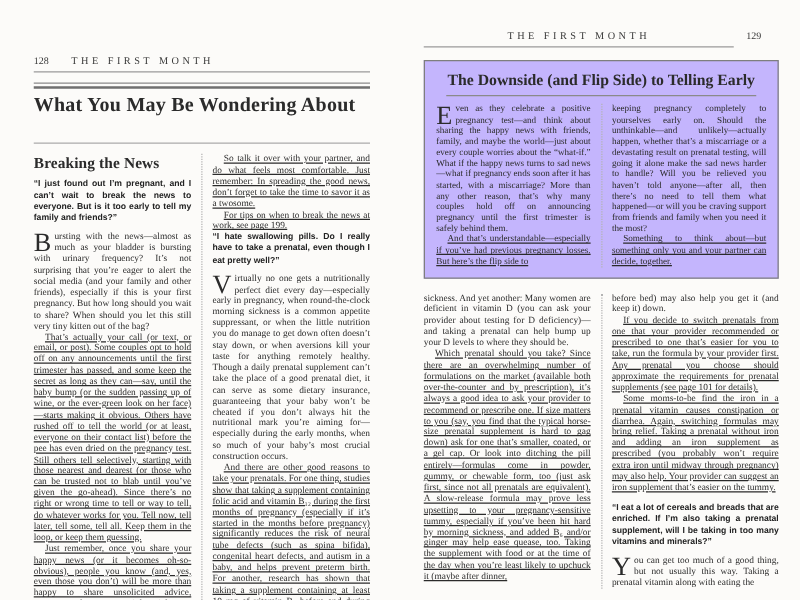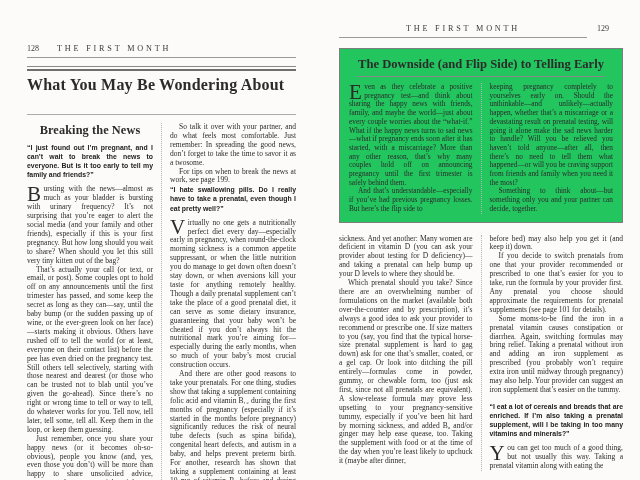--- a/index.html
+++ b/index.html
@@ -28,30 +28,30 @@
     border-bottom:1px solid #ababab;padding-bottom:20px;}
 
   
   .cols{display:flex;margin-top:8px;align-items:stretch;}
   .col{flex:1;min-width:0;}
   .col.first{padding-right:8px;border-right:1px dotted #b3b3b3;}
   .col.second{padding-left:8px;}
 
   
   p.body{font-size:7.5px;line-height:8.9px;text-align:justify;margin:0;}
-  p.body.indent{text-indent:9px;}
-  h2.qa{font-size:12.3px;font-weight:bold;margin:0 0 5px;letter-spacing:.1px;text-align:center;}
+  p.body.indent{text-indent:9px;text-decoration:underline;}
+  h2.qa{font-size:12.3px;font-weight:bold;margin:0 0 5px;letter-spacing:.1px;}
   h2.qa.spaced{margin-top:9px;}
   p.quote{font-family:"Liberation Sans","DejaVu Sans",sans-serif;font-weight:bold;
     font-size:6.9px;line-height:9.1px;text-align:justify;margin:0 0 6px;color:#222;}
   p.quote.spaced{margin-top:7px;}
   .dropcap{float:left;font-size:21px;line-height:16.5px;padding-right:2.5px;margin-top:.5px;}
 
   
-  .box{border:1px solid #7e7e7e;margin-top:10px;padding:6px 9px 8px;background:#22c55e;}
+  .box{border:1px solid #7e7e7e;margin-top:10px;padding:6px 9px 8px;background:#c4b5fd;}
   .box-title{text-align:center;font-size:12.6px;font-weight:bold;margin:2px 8px 6px;
     padding-bottom:4px;border-bottom:1px solid #8a8a8a;}
   .box .cols{margin-top:0;}
   .box p.body{font-size:7.3px;line-height:8.7px;}
   .below-box{margin-top:12px;}
 </style>
 </head>
 <body>
 
 <div class="page" id="left-page">

